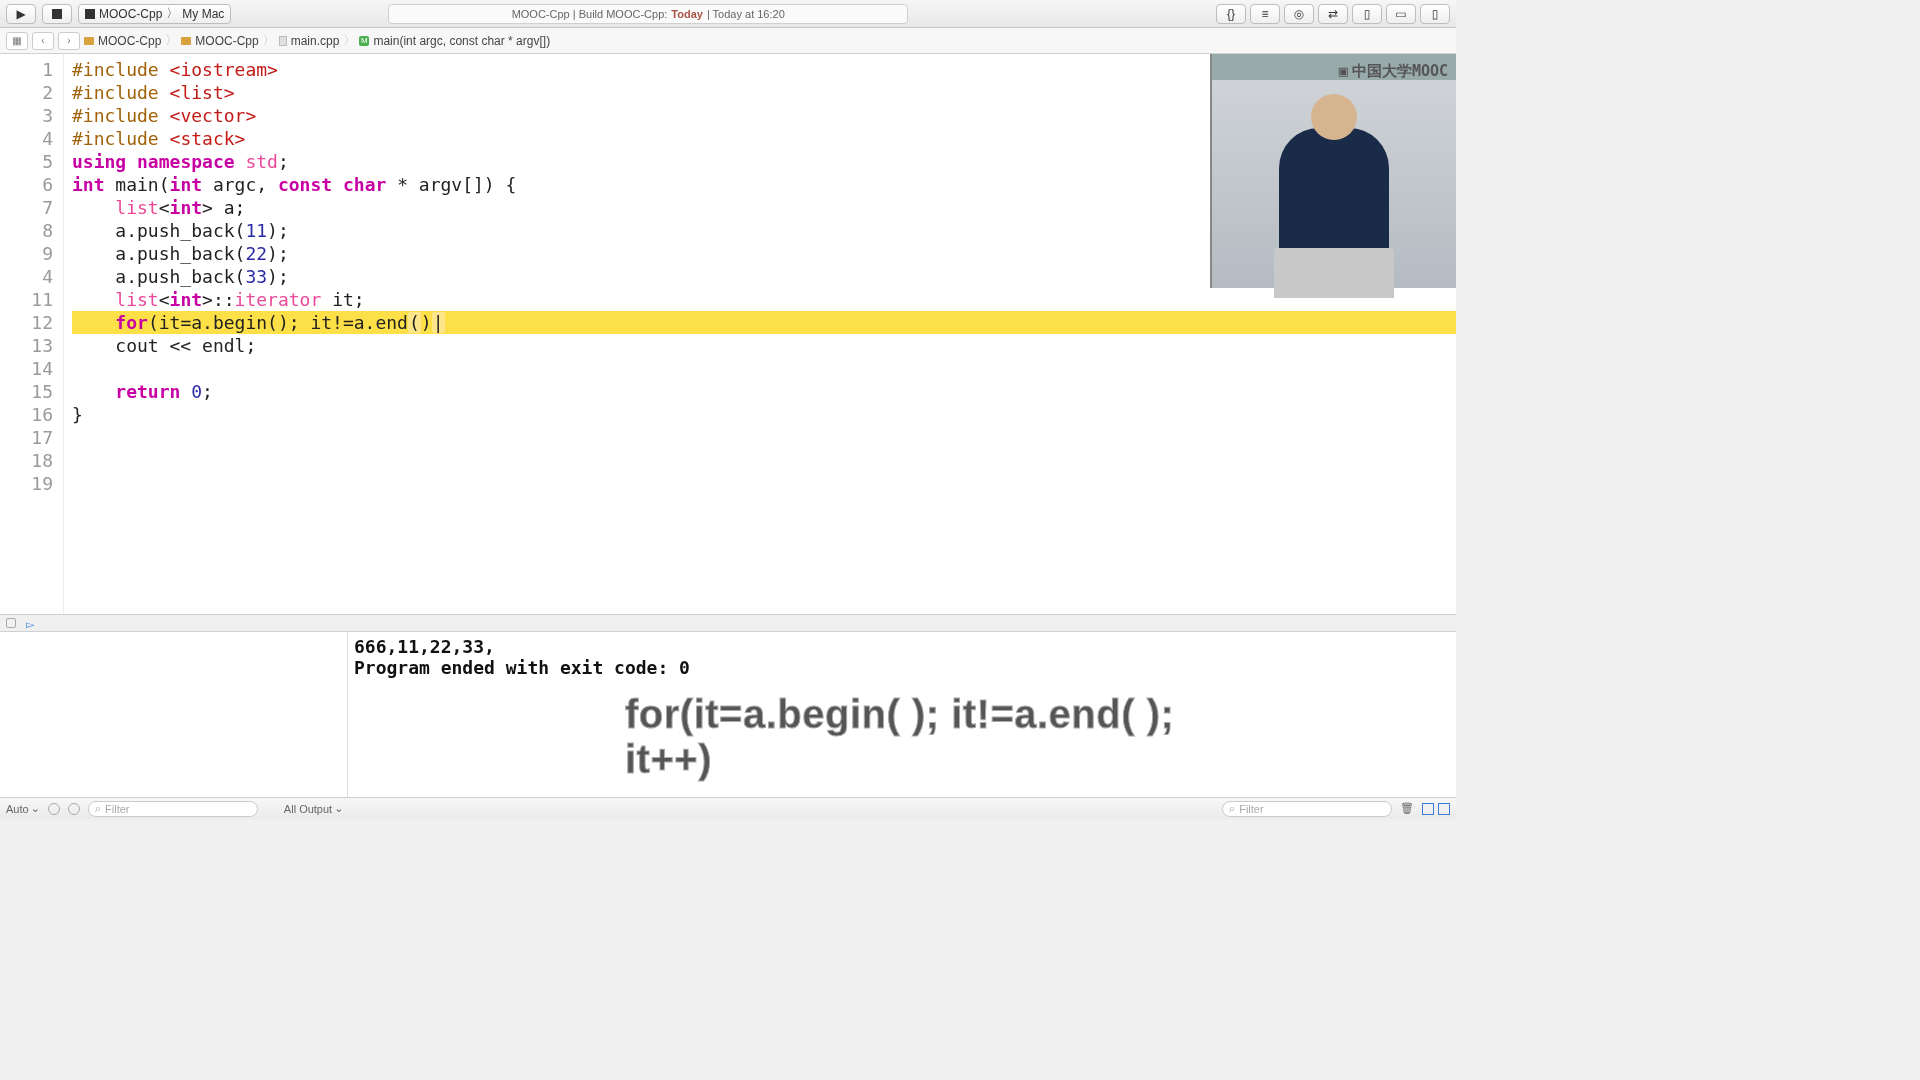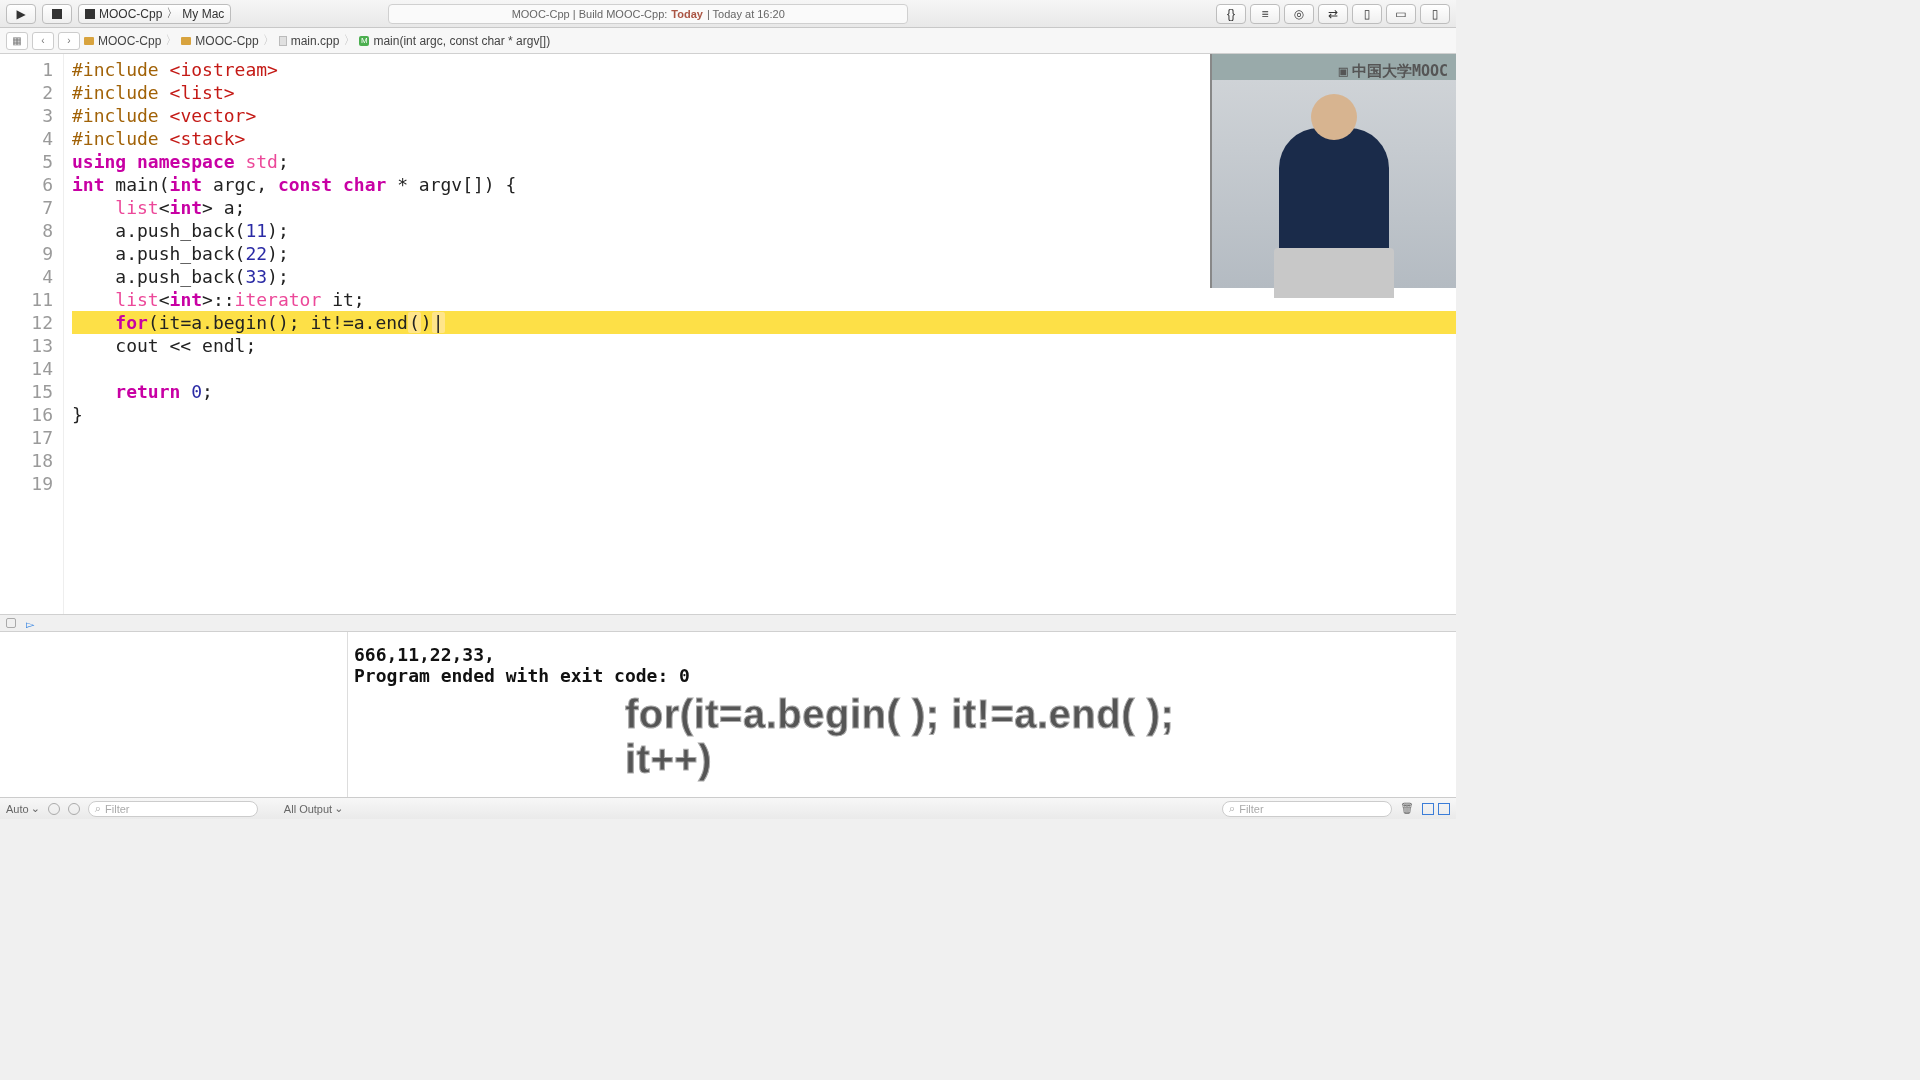--- a/index.html
+++ b/index.html
@@ -41,21 +41,21 @@
   .person { width:110px; height:170px; background:#1a2b4a; border-radius:40px 40px 0 0; position:relative; margin-bottom:-10px;}
   .person::before { content:""; position:absolute; top:-34px; left:32px; width:46px; height:46px; background:#d7b490; border-radius:50%; }
   .laptop { position:absolute; bottom:0; left:50%; transform:translateX(-50%); width:120px; height:50px; background:#c8c8c8; border-radius:4px 4px 0 0;}
   
   .splitbar { height:18px; background:#f0f0f0; border-top:1px solid #d0d0d0; border-bottom:1px solid #d0d0d0; display:flex; align-items:center; padding:0 6px; gap:10px;}
   .splitbar .dot { width:10px;height:10px;border:1px solid #aaa;border-radius:2px;}
   .splitbar .arrow { width:18px;height:10px; font-size:11px; color:#2a7de1;}
   
   .console { flex:1; display:flex; border-top:none; background:#fff; }
   .console-left { width:348px; border-right:1px solid #ddd; }
-  .console-right { flex:1; padding:12px 6px; font-family:Menlo,Consolas,monospace; font-size:18px; font-weight:700; color:#111; position:relative;}
+  .console-right { flex:1; padding:4px 6px; font-family:Menlo,Consolas,monospace; font-size:18px; font-weight:700; color:#111; position:relative;}
   .subtitle { position:absolute; left:50%; top:60px; transform:translateX(-50%); font-family:Arial,sans-serif; font-size:40px; font-weight:700; color:#555; -webkit-text-stroke:1px #aaa; letter-spacing:0.5px;}
   
   .bottombar { height:22px; background:linear-gradient(#f7f7f7,#eaeaea); border-top:1px solid #ccc; display:flex; align-items:center; font-size:11px; color:#666; gap:8px; padding:0 6px;}
   .bottombar .filter { width:170px; height:16px; border:1px solid #ccc; border-radius:8px; background:#fff; display:flex; align-items:center; gap:4px; padding:0 6px; color:#aaa;}
   .bottombar .spacer { flex:1; }
   .circ { width:12px;height:12px;border:1px solid #aaa;border-radius:50%;}
   .sel { display:flex;align-items:center;gap:2px;}
   .mini-icons { display:flex; gap:4px; }
   .mini-icons span { width:12px;height:12px;border:1px solid #3b7dd8; }
 </style>

